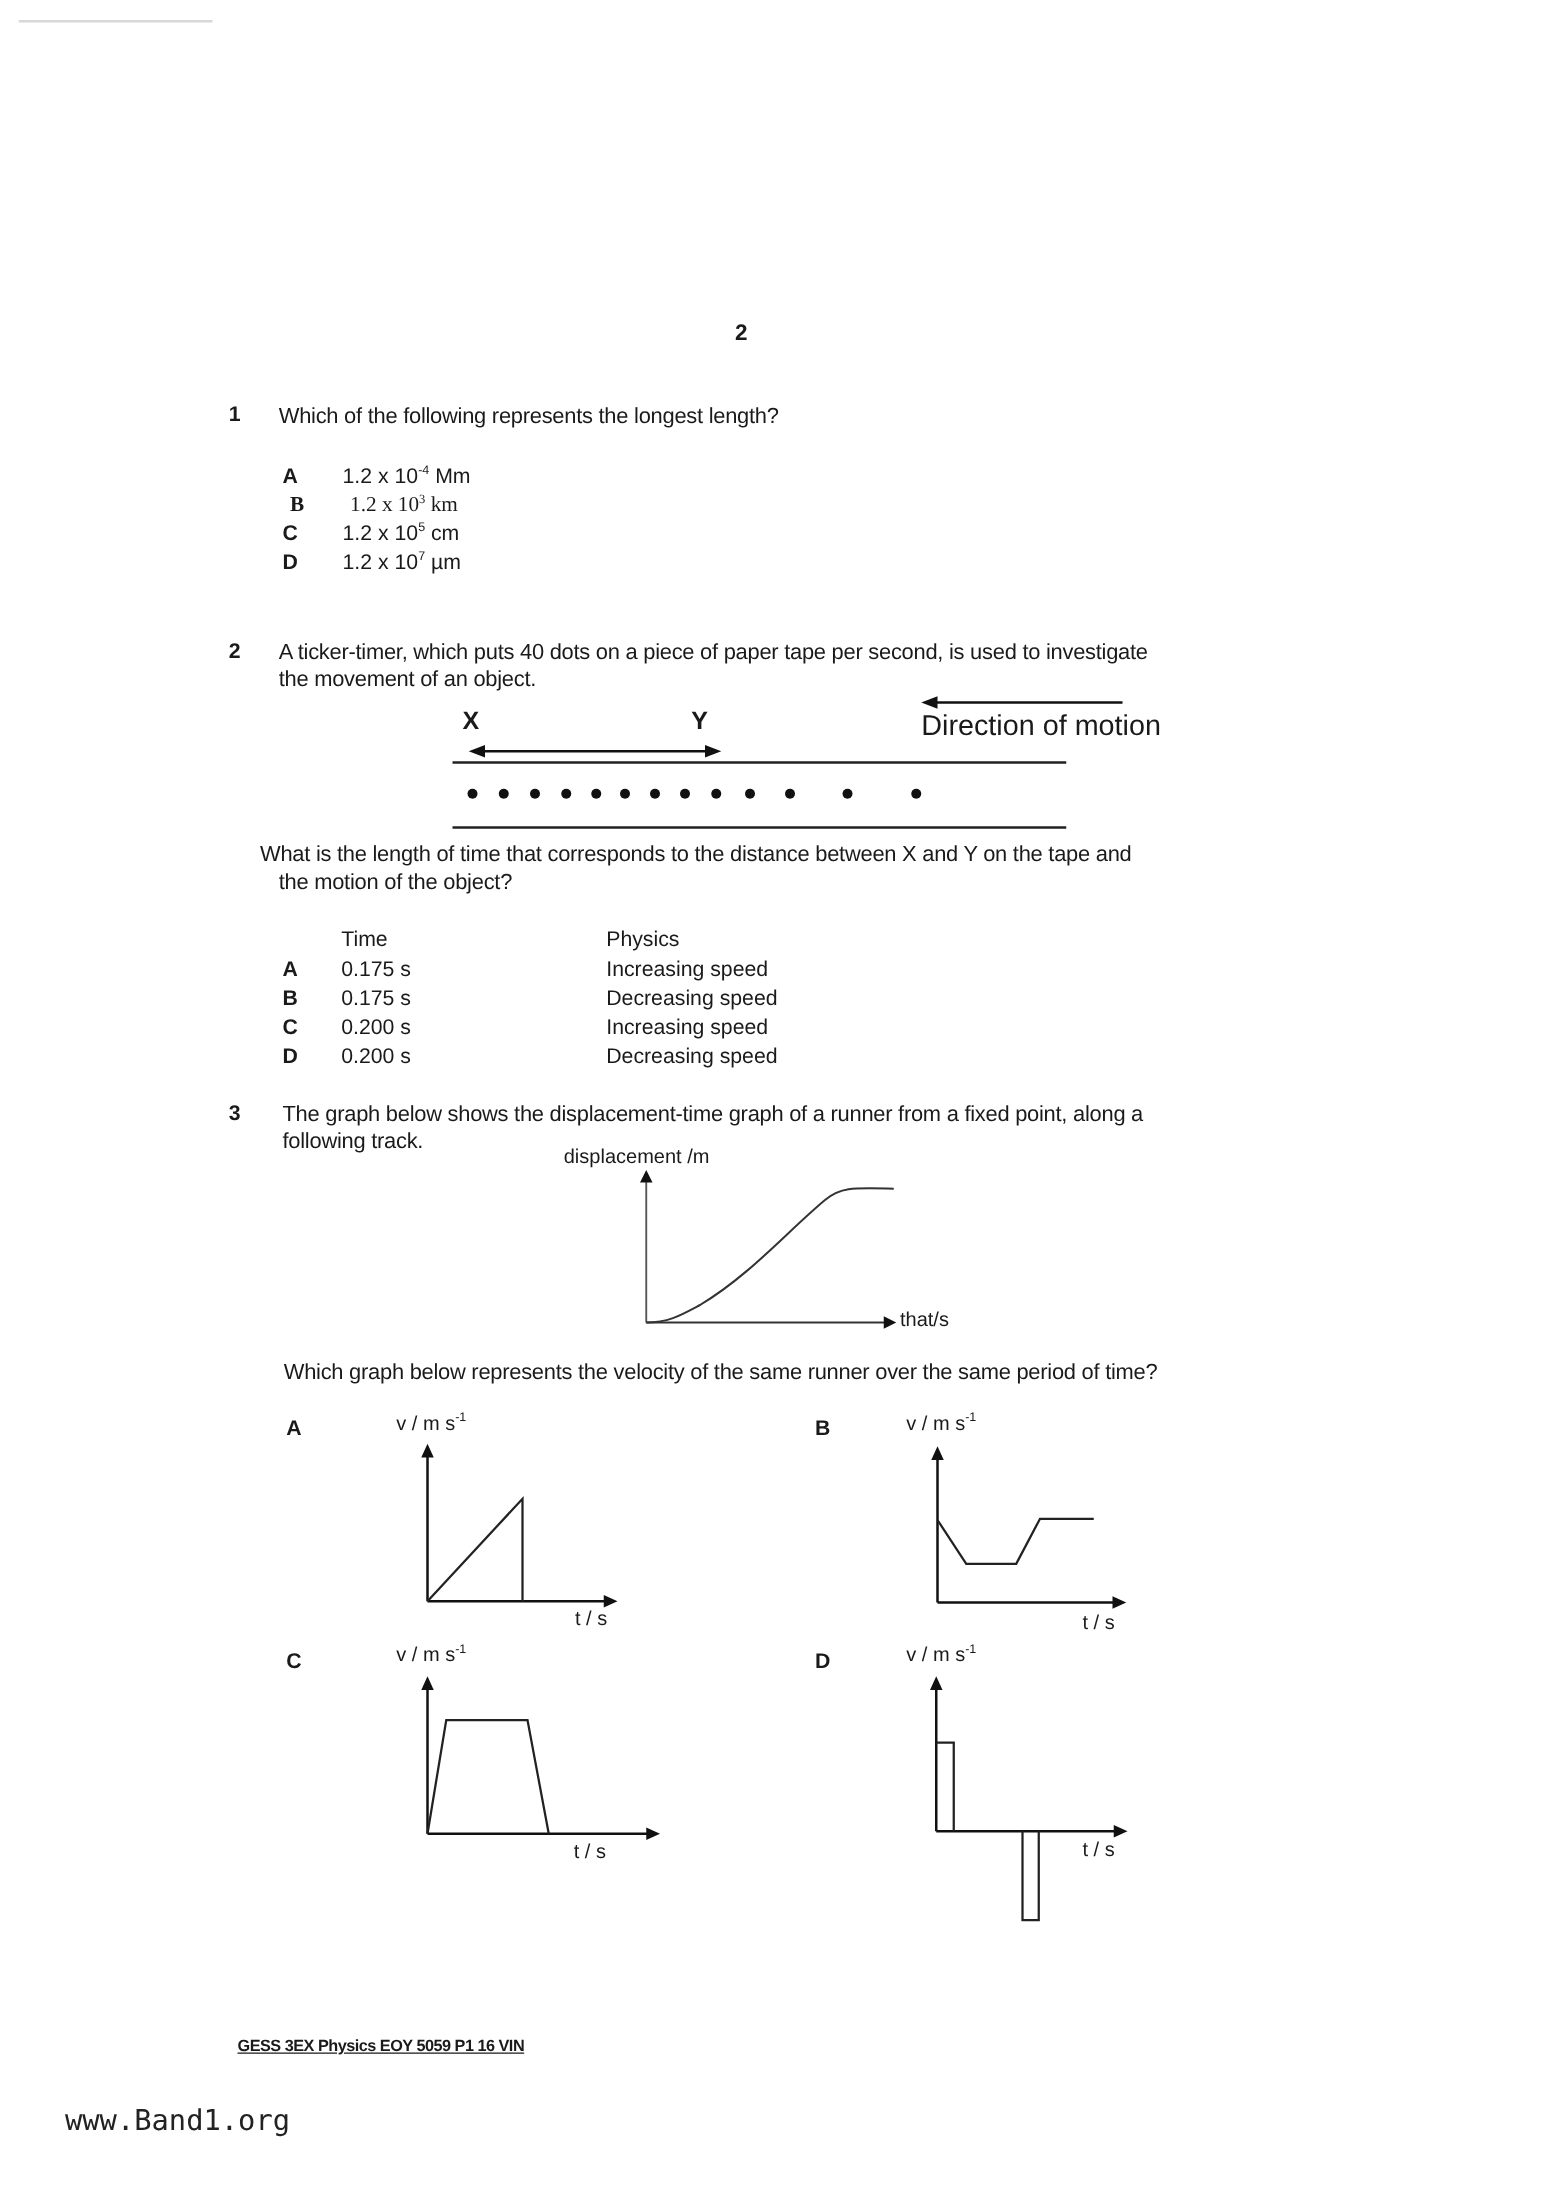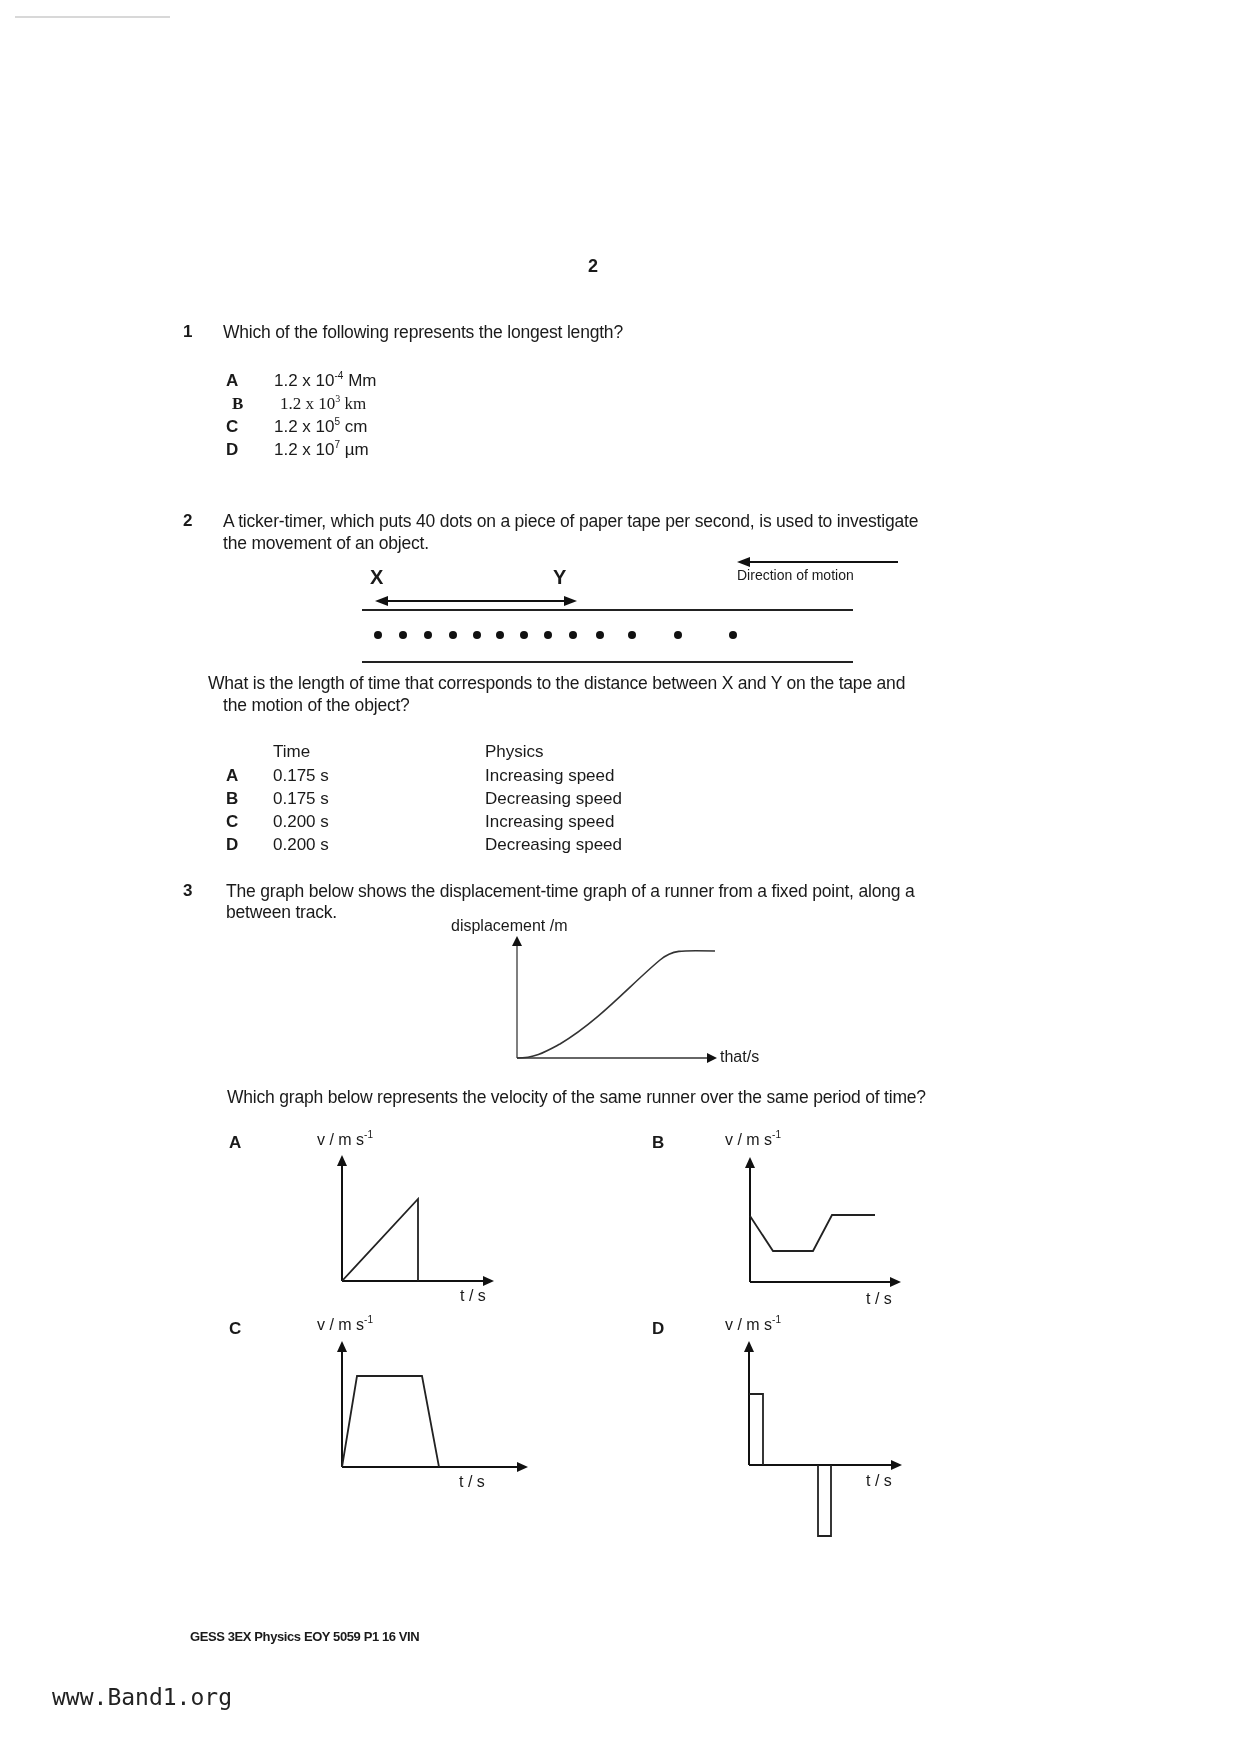--- a/index.html
+++ b/index.html
@@ -13,21 +13,21 @@
   .page-number { left: 588px; top: 256px; font-size: 18px; font-weight: bold; }
   .qnum { font-size: 17px; font-weight: bold; }
   .qtext { font-size: 17.5px; line-height: 23px; letter-spacing: -0.2px; }
   .opt-row { position: absolute; font-size: 17px; line-height: 22px; white-space: nowrap; }
   .opt-letter { display: inline-block; width: 48px; font-weight: bold; }
   sup { font-size: 10px; line-height: 0; vertical-align: 7px; }
   .th { font-weight: normal; font-size: 17px; }
   .graph-letter { font-size: 17px; font-weight: bold; }
   .axis-label { font-size: 16px; white-space: nowrap; }
   svg { position: absolute; overflow: visible; }
-  .footer-code { left: 190px; top: 1629px; font-size: 13px; font-weight: bold; letter-spacing: -0.4px; }
+  .footer-code { left: 190px; top: 1629px; font-size: 13px; font-weight: bold; letter-spacing: -0.4px; text-decoration: underline; }
   .watermark { left: 52px; top: 1684px; font-family: "DejaVu Sans Mono", "Liberation Mono", monospace; font-size: 23px; color: #222; }
 </style>
 </head>
 <body>
 
 <div class="scan-line"></div>
 
 <div class="abs page-number">2</div>
 
 <section>
@@ -49,21 +49,21 @@
 </section>
 
 <section>
   <div class="abs qnum" style="left:183px; top:511px;">2</div>
   <div class="abs qtext" style="left:223px; top:510px; white-space:nowrap;">A ticker-timer, which puts 40 dots on a piece of paper tape per second, is used to investigate</div>
   <div class="abs qtext" style="left:223px; top:532px;">the movement of an object.</div>
 
   <div>
     <div class="abs" style="left:370px; top:566px; font-size:20px; font-weight:bold;">X</div>
     <div class="abs" style="left:553px; top:566px; font-size:20px; font-weight:bold;">Y</div>
-    <div class="abs" style="left:737px; top:567px; font-size:14px;">Direction of motion</div>
+    <div class="abs" style="left:737px; top:567px; font-size:23px;">Direction of motion</div>
 
     <svg style="left:0; top:0;" width="1239" height="700">
 
       <g>
         <line x1="898" y1="562" x2="742" y2="562" stroke="#111" stroke-width="2"></line>
         <polygon points="737,562 750,557 750,567" fill="#111"></polygon>
       </g>
 
       <g>
         <line x1="382" y1="601" x2="570" y2="601" stroke="#111" stroke-width="2"></line>
@@ -117,21 +117,21 @@
       <div class="abs opt-row" style="left:226px; top:834px; font-weight:bold;">D</div>
       <div class="abs opt-row" style="left:273px; top:834px;">0.200 s</div>
       <div class="abs opt-row" style="left:485px; top:834px;">Decreasing speed</div>
     </div>
   </div>
 </section>
 
 <section>
   <div class="abs qnum" style="left:183px; top:881px;">3</div>
   <div class="abs qtext" style="left:226px; top:880px; white-space:nowrap;text-align:center;">The graph below shows the displacement-time graph of a runner from a fixed point, along a</div>
-  <div class="abs qtext" style="left:226px; top:901px;">between track.</div>
+  <div class="abs qtext" style="left:226px; top:901px;">following track.</div>
 
   <div>
     <div class="abs axis-label" style="left:451px; top:917px;">displacement /m</div>
     <div class="abs axis-label" style="left:720px; top:1048px;">that/s</div>
     <svg style="left:0; top:0;" width="1239" height="1100">
       <line x1="517" y1="1058" x2="517" y2="944" stroke="#555" stroke-width="1.5"></line>
       <polygon points="517,936 512,946 522,946" fill="#111"></polygon>
       <line x1="517" y1="1058" x2="708" y2="1058" stroke="#333" stroke-width="1.5"></line>
       <polygon points="717,1058 707,1053 707,1063" fill="#111"></polygon>
       <path d="M517,1058 C535,1058 545,1052 560,1044 C600,1020 630,985 660,960 C672,950 680,950 715,951" fill="none" stroke="#333" stroke-width="1.6"></path>

